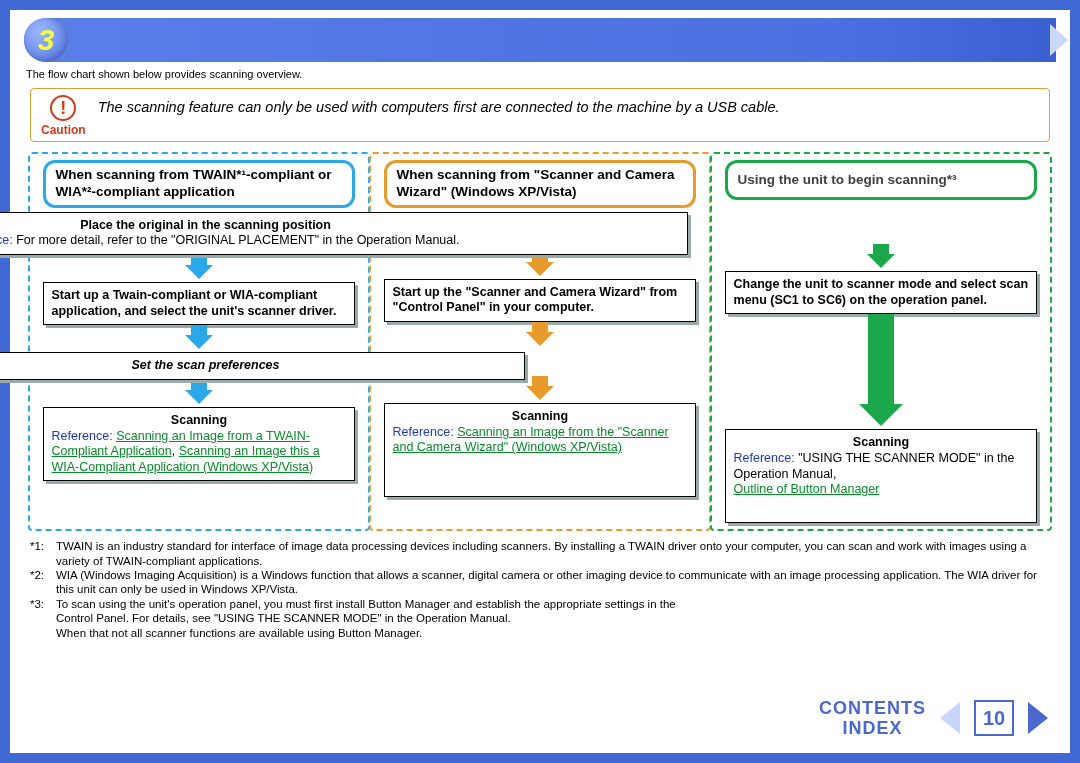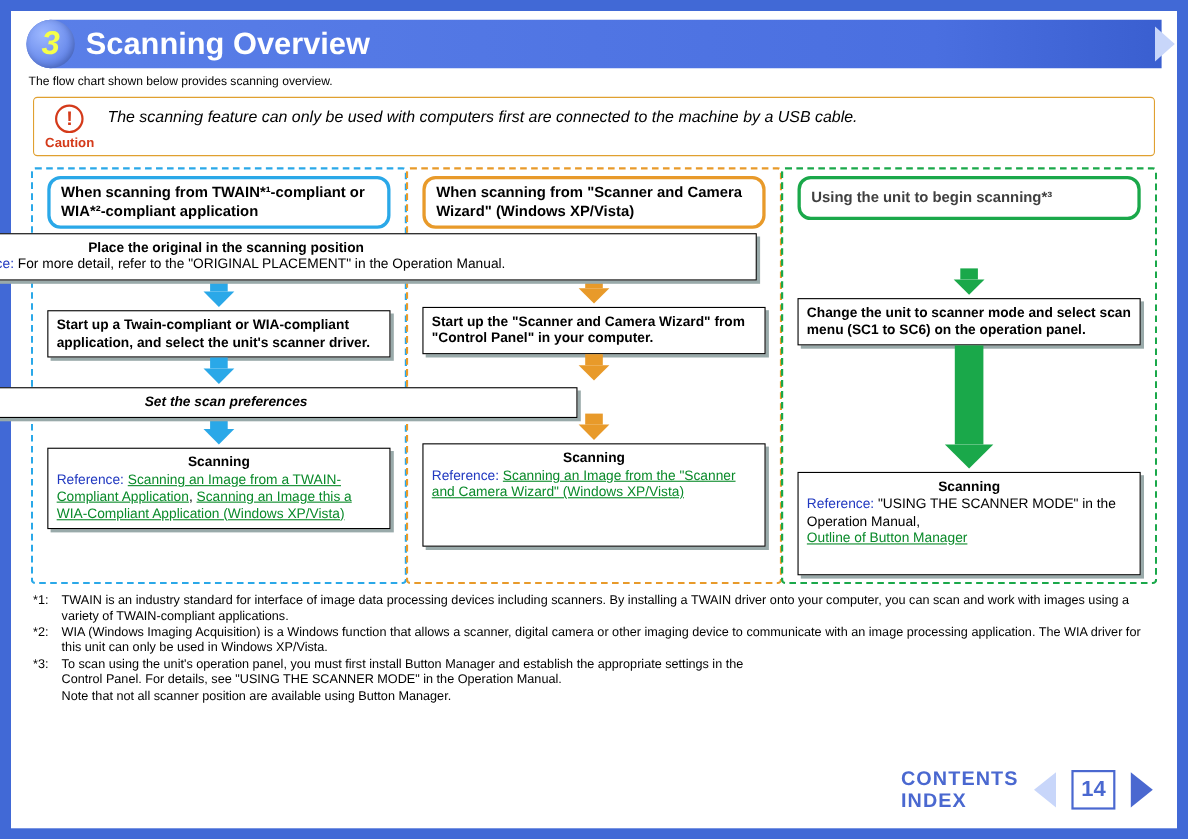--- a/index.html
+++ b/index.html
@@ -149,21 +149,21 @@
     line-height:1.25;
     margin: 8px 6px 0 6px;
   }
   .footnotes .fn-row { display:flex; }
   .footnotes .fn-key { width:26px; flex-shrink:0;}
   .nav-bar {
     position:absolute;
     right: 22px; bottom: 14px;
     display:flex; align-items:center; gap:14px;
   }
-  .nav-links { text-align:left; }
+  .nav-links { text-align:center; }
   .nav-link {
     display:block;
     color:#4a68d0;
     font-weight:bold;
     font-size:18px;
     letter-spacing:1px;
     text-decoration:none;
     line-height:1.15;
   }
   .nav-triangle {
@@ -191,21 +191,20 @@
   .overlap-host { width:100%; display:flex; flex-direction:column; align-items:center;}
   .placeholder-gap { height: 40px; width:100%;}
 </style>
 </head>
 <body>
 
 <div class="outer-frame">
 
   <div class="chapter-header">
     <div class="chapter-num">3</div>
-    <div class="chapter-title">Scanning Overview</div>
     <div class="chapter-arrow"></div>
   </div>
 
   <div class="intro">The flow chart shown below provides scanning overview.</div>
 
   <div class="caution-box">
     <div class="caution-icon-wrap">
       <div class="caution-icon">!</div>
       <div class="caution-label">Caution</div>
     </div>
@@ -302,27 +301,27 @@
     <div class="fn-row">
         <div class="fn-key">*2:</div>
         <div>WIA (Windows Imaging Acquisition) is a Windows function that allows a scanner, digital camera or other imaging device to communicate with an image processing application. The WIA driver for this unit can only be used in Windows XP/Vista.</div>
       </div>
     <div class="fn-row">
         <div class="fn-key">*3:</div>
         <div style="max-width:640px">To scan using the unit's operation panel, you must first install Button Manager and establish the appropriate settings in the Control Panel. For details, see "USING THE SCANNER MODE" in the Operation Manual.</div>
       </div>
     <div class="fn-row">
         <div class="fn-key"></div>
-        <div style="max-width:640px">Note that not all scanner position are available using Button Manager.</div>
+        <div style="max-width:640px">When that not all scanner functions are available using Button Manager.</div>
       </div>
   </div>
 
   <div class="nav-bar">
     <div class="nav-links">
       <a class="nav-link">CONTENTS</a>
       <a class="nav-link">INDEX</a>
     </div>
     <div class="nav-triangle left"></div>
-    <div class="page-num">14</div>
+    <div class="page-num">10</div>
     <div class="nav-triangle right"></div>
   </div>
 
 </div>
 
 </body></html>

